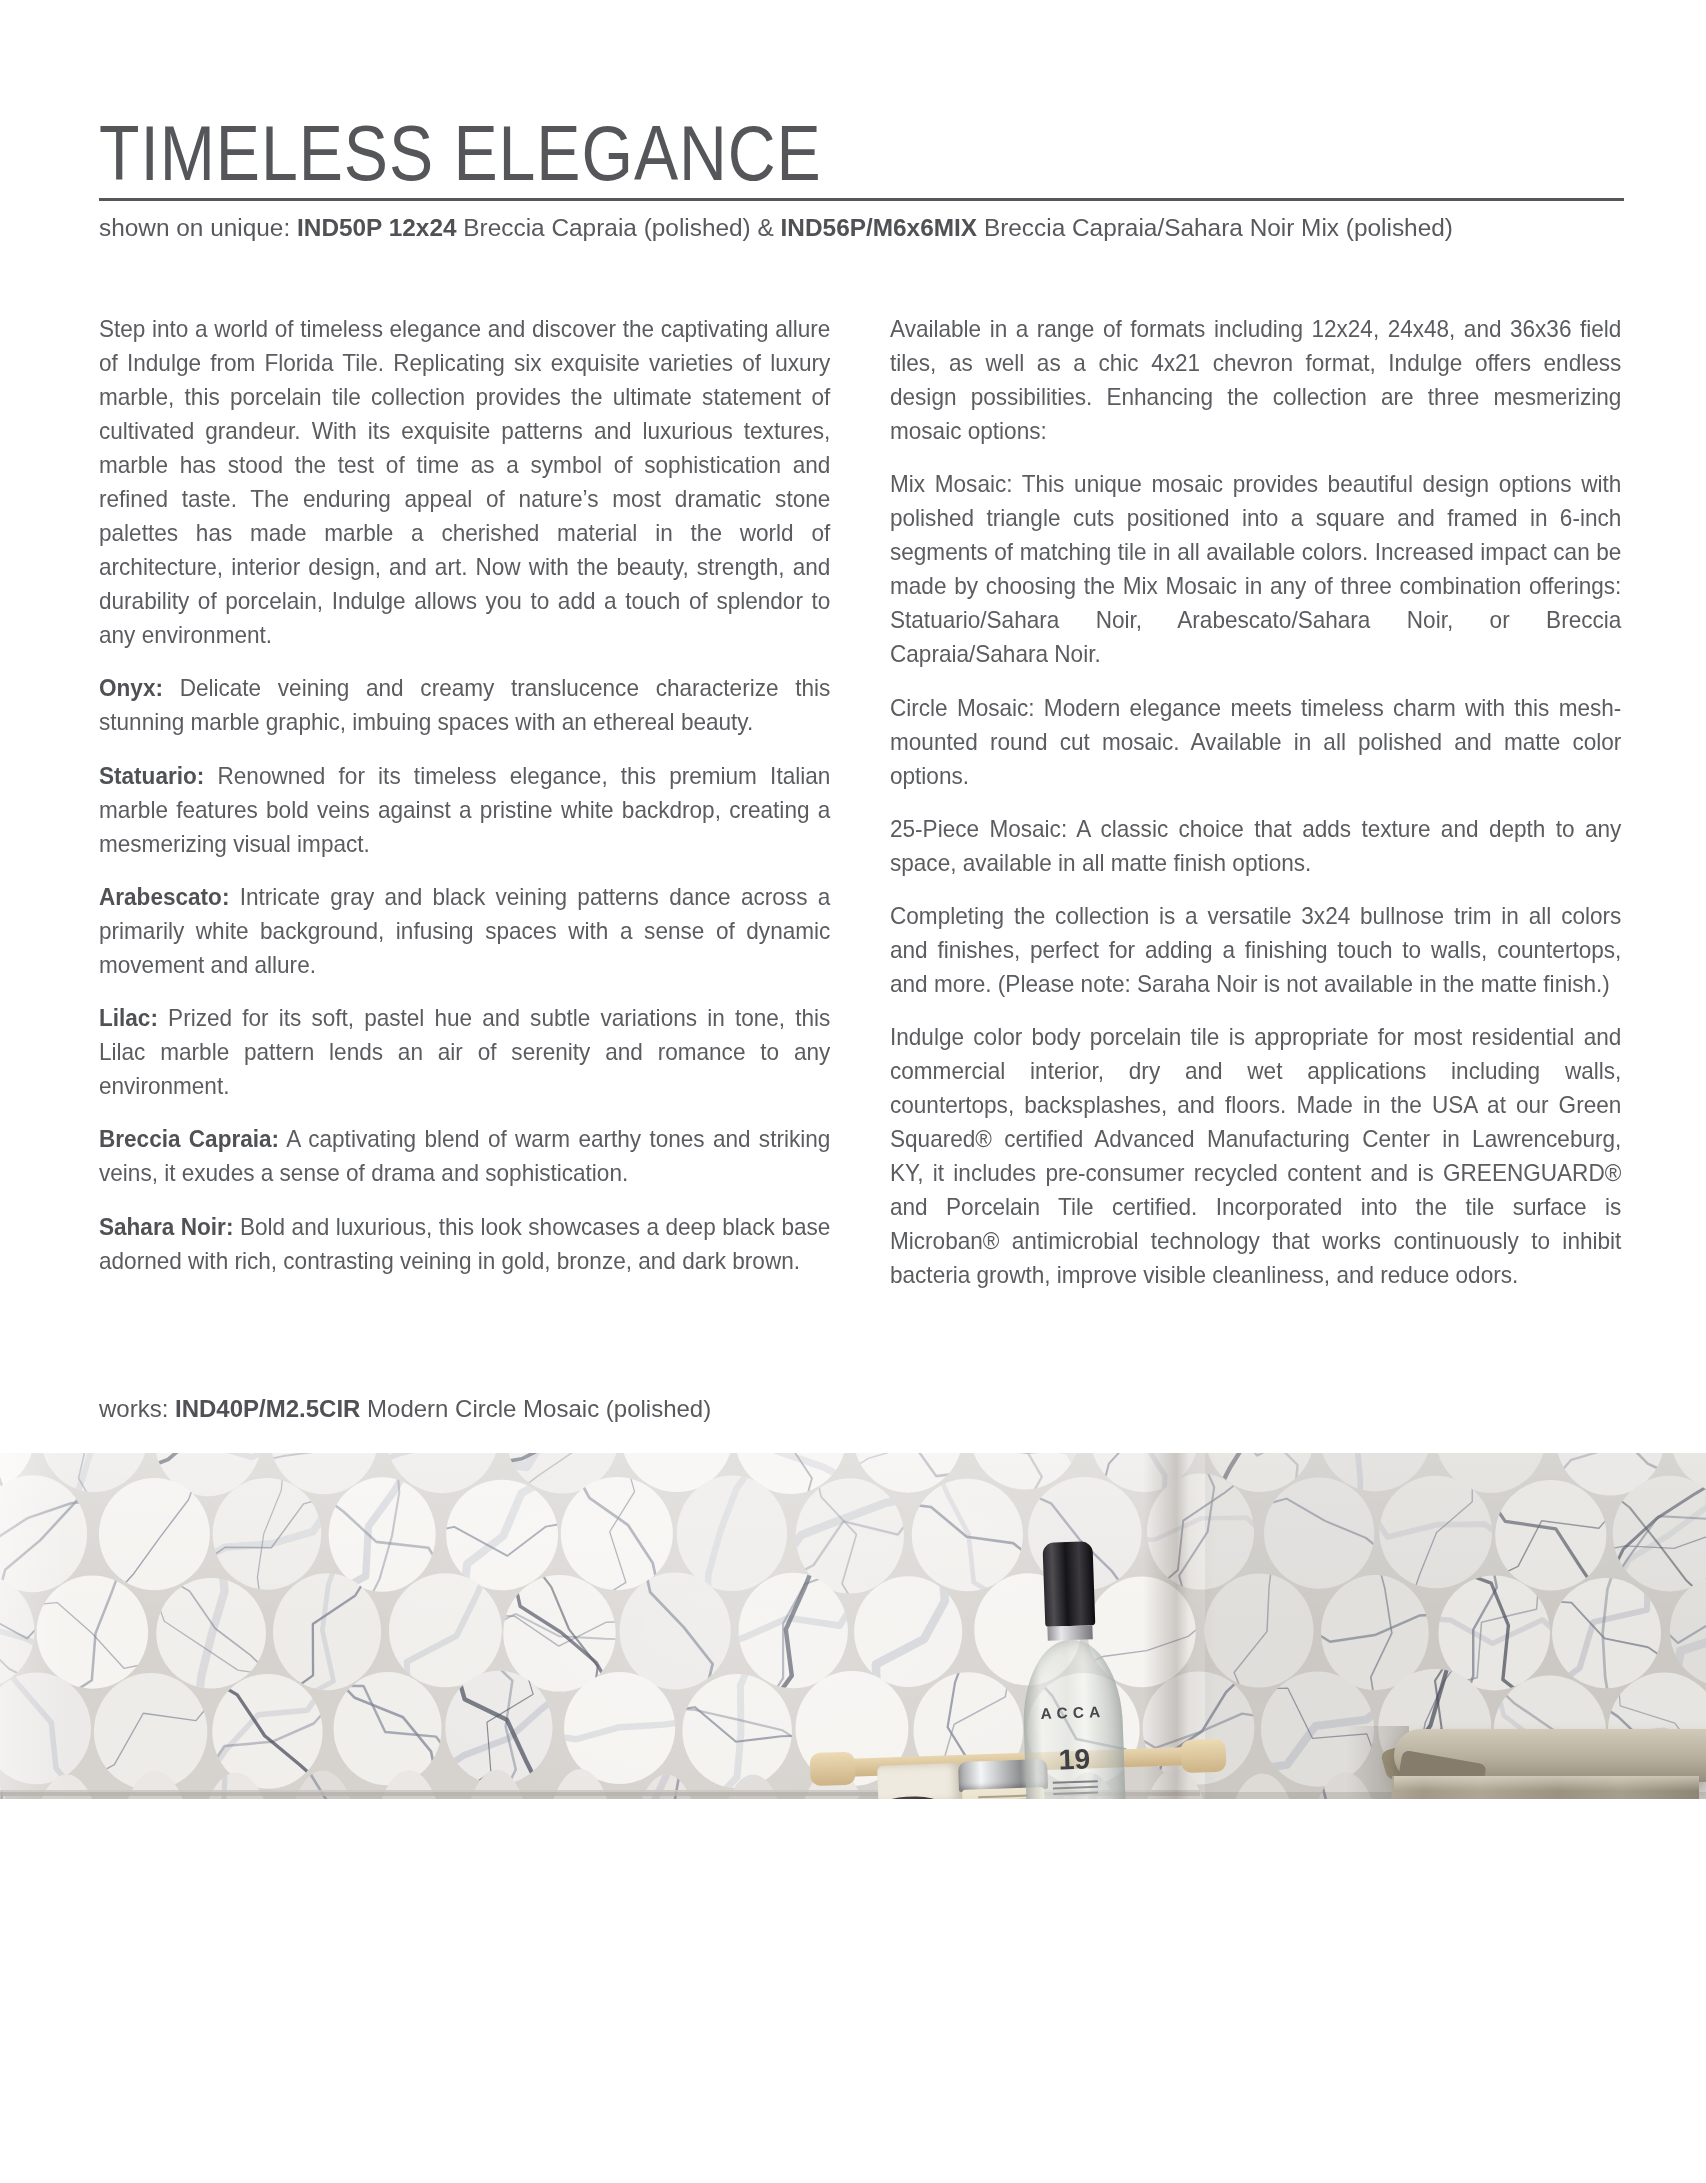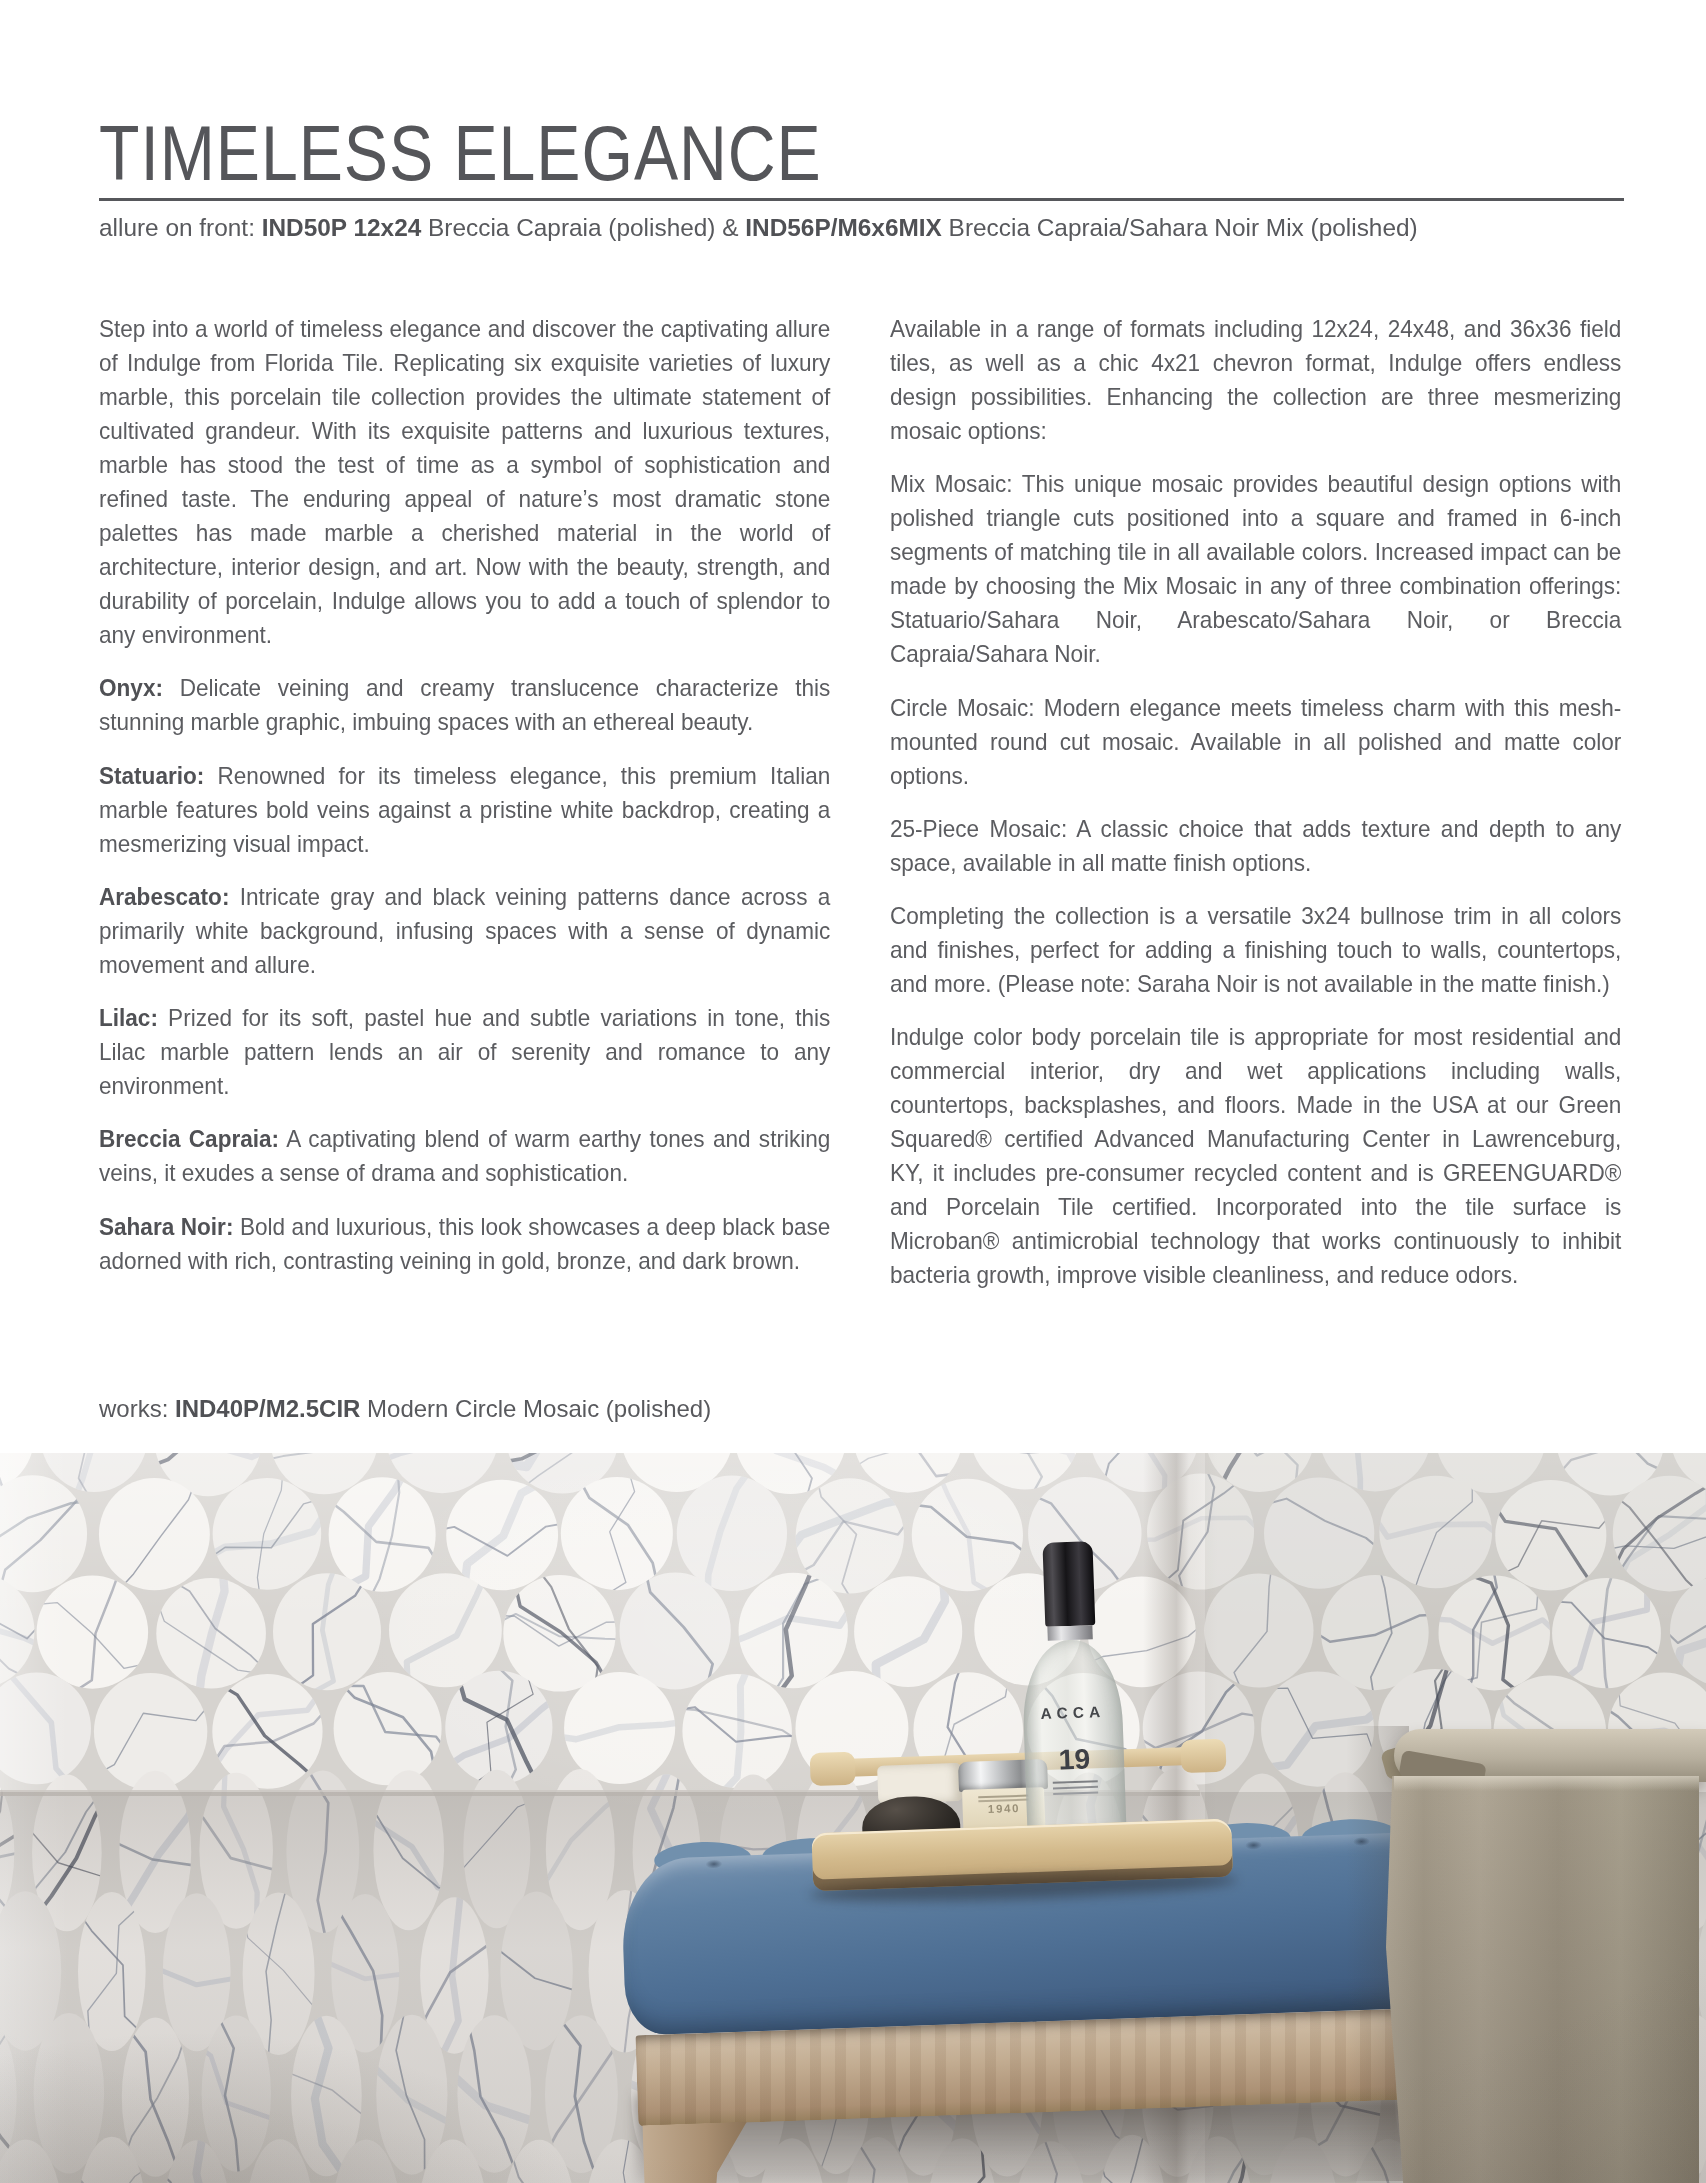--- a/index.html
+++ b/index.html
@@ -1,16 +1,16 @@
 <!DOCTYPE html>
 <html style="font-size:9px"><head>
 <meta charset="utf-8">
 <style>
   html,body{margin:0;padding:0;background:#ffffff;}
-  #page{position:relative;width:1706px;height:2183px;background:#ffffff;overflow:hidden;
+  #page{position:relative;width:1706px;height:1799px;background:#ffffff;overflow:hidden;
         font-family:"Liberation Sans",sans-serif;color:#5a5b5f;}
   
   .title{position:absolute;left:99px;top:111px;font-size:77px;line-height:85px;
          color:#55565a;letter-spacing:1.1px;white-space:nowrap;transform:scaleX(.86);
          transform-origin:left top;font-weight:400;}
   .rule{position:absolute;left:99px;top:198px;width:1525px;height:3.4px;background:#56575b;}
   .subtitle{position:absolute;left:99px;top:212px;width:1592px;font-size:24.4px;line-height:32px;color:#58595d;}
   .col{position:absolute;top:312px;width:778px;font-size:24px;line-height:34px;
        text-align:justify;transform:scaleX(.94);transform-origin:left top;color:#5b5c60;}
   .col-left{left:99px;}
@@ -101,21 +101,21 @@
   .towel-foldlight{left:1394px;top:323px;width:305px;height:15px;background:linear-gradient(180deg,rgba(236,230,216,.6),rgba(236,230,216,0));}
 </style>
 </head>
 <body>
 
 <div id="page">
 
   <div class="title">TIMELESS ELEGANCE</div>
   <div class="rule"></div>
 
-  <div class="subtitle"><span>allure on front: </span><b>IND50P 12x24</b><span> Breccia Capraia (polished) &amp; </span><b>IND56P/M6x6MIX</b><span> Breccia Capraia/Sahara Noir Mix (polished)</span></div>
+  <div class="subtitle"><span>shown on unique: </span><b>IND50P 12x24</b><span> Breccia Capraia (polished) &amp; </span><b>IND56P/M6x6MIX</b><span> Breccia Capraia/Sahara Noir Mix (polished)</span></div>
 
   <div class="col col-left">
     <p><span class="lead"></span><span>Step into a world of timeless elegance and discover the captivating allure of Indulge from Florida Tile.  Replicating six exquisite varieties of luxury marble, this porcelain tile collection provides the ultimate statement of cultivated grandeur. With its exquisite patterns and luxurious textures, marble has stood the test of time as a symbol of sophistication and refined taste. The enduring appeal of nature’s most dramatic stone palettes has made marble a cherished material in the world of architecture, interior design, and art. Now with the beauty, strength, and durability of porcelain, Indulge allows you to add a touch of splendor to any environment.</span></p>
     <p><span class="lead">Onyx:</span><span> Delicate veining and creamy translucence characterize this stunning marble graphic, imbuing spaces with an ethereal beauty.</span></p>
     <p><span class="lead">Statuario:</span><span> Renowned for its timeless elegance, this premium Italian marble features bold veins against a pristine white backdrop, creating a mesmerizing visual impact.</span></p>
     <p><span class="lead">Arabescato:</span><span> Intricate gray and black veining patterns dance across a primarily white background, infusing spaces with a sense of dynamic movement and allure.</span></p>
     <p><span class="lead">Lilac:</span><span> Prized for its soft, pastel hue and subtle variations in tone, this Lilac marble pattern lends an air of serenity and romance to any environment.</span></p>
     <p><span class="lead">Breccia Capraia:</span><span> A captivating blend of warm earthy tones and striking veins, it exudes a sense of drama and sophistication.</span></p>
     <p><span class="lead">Sahara Noir:</span><span>  Bold and luxurious, this look showcases a deep black base adorned with rich, contrasting veining in gold, bronze, and dark brown.</span></p>
   </div>

